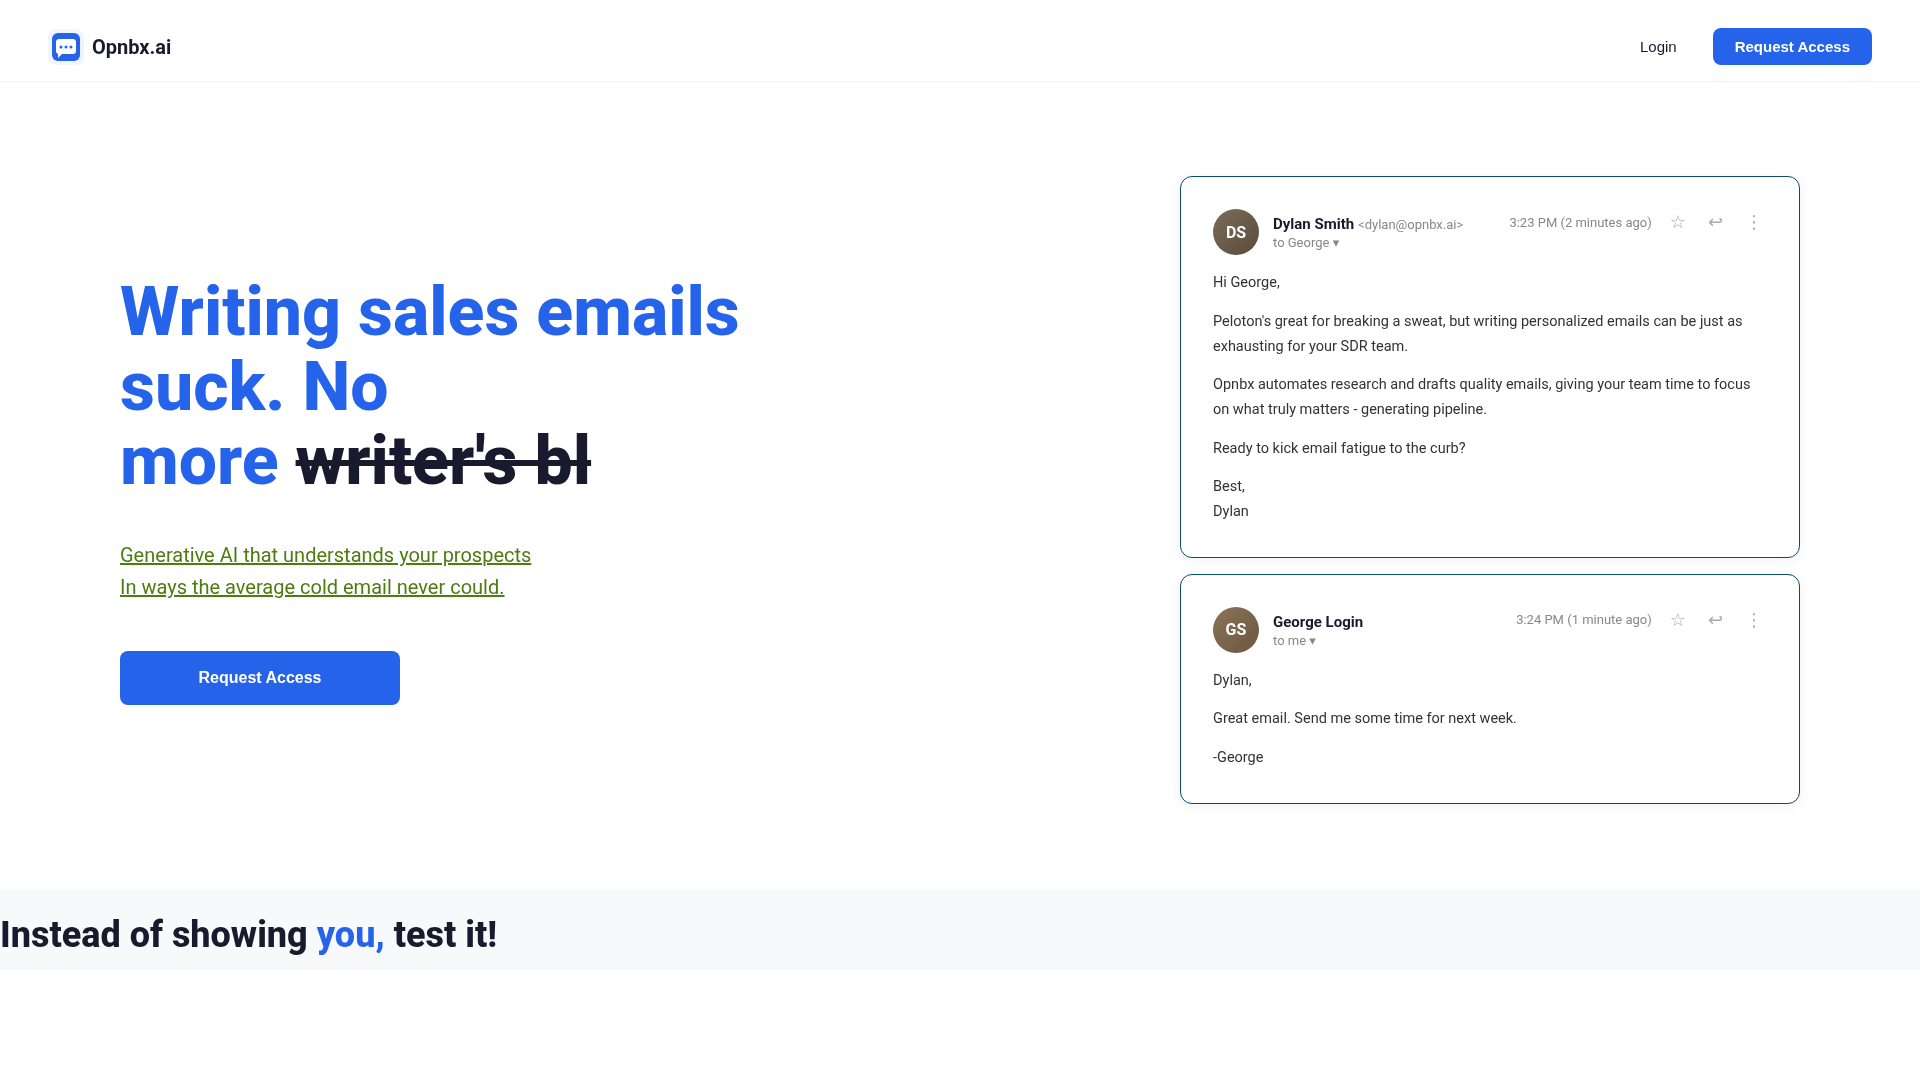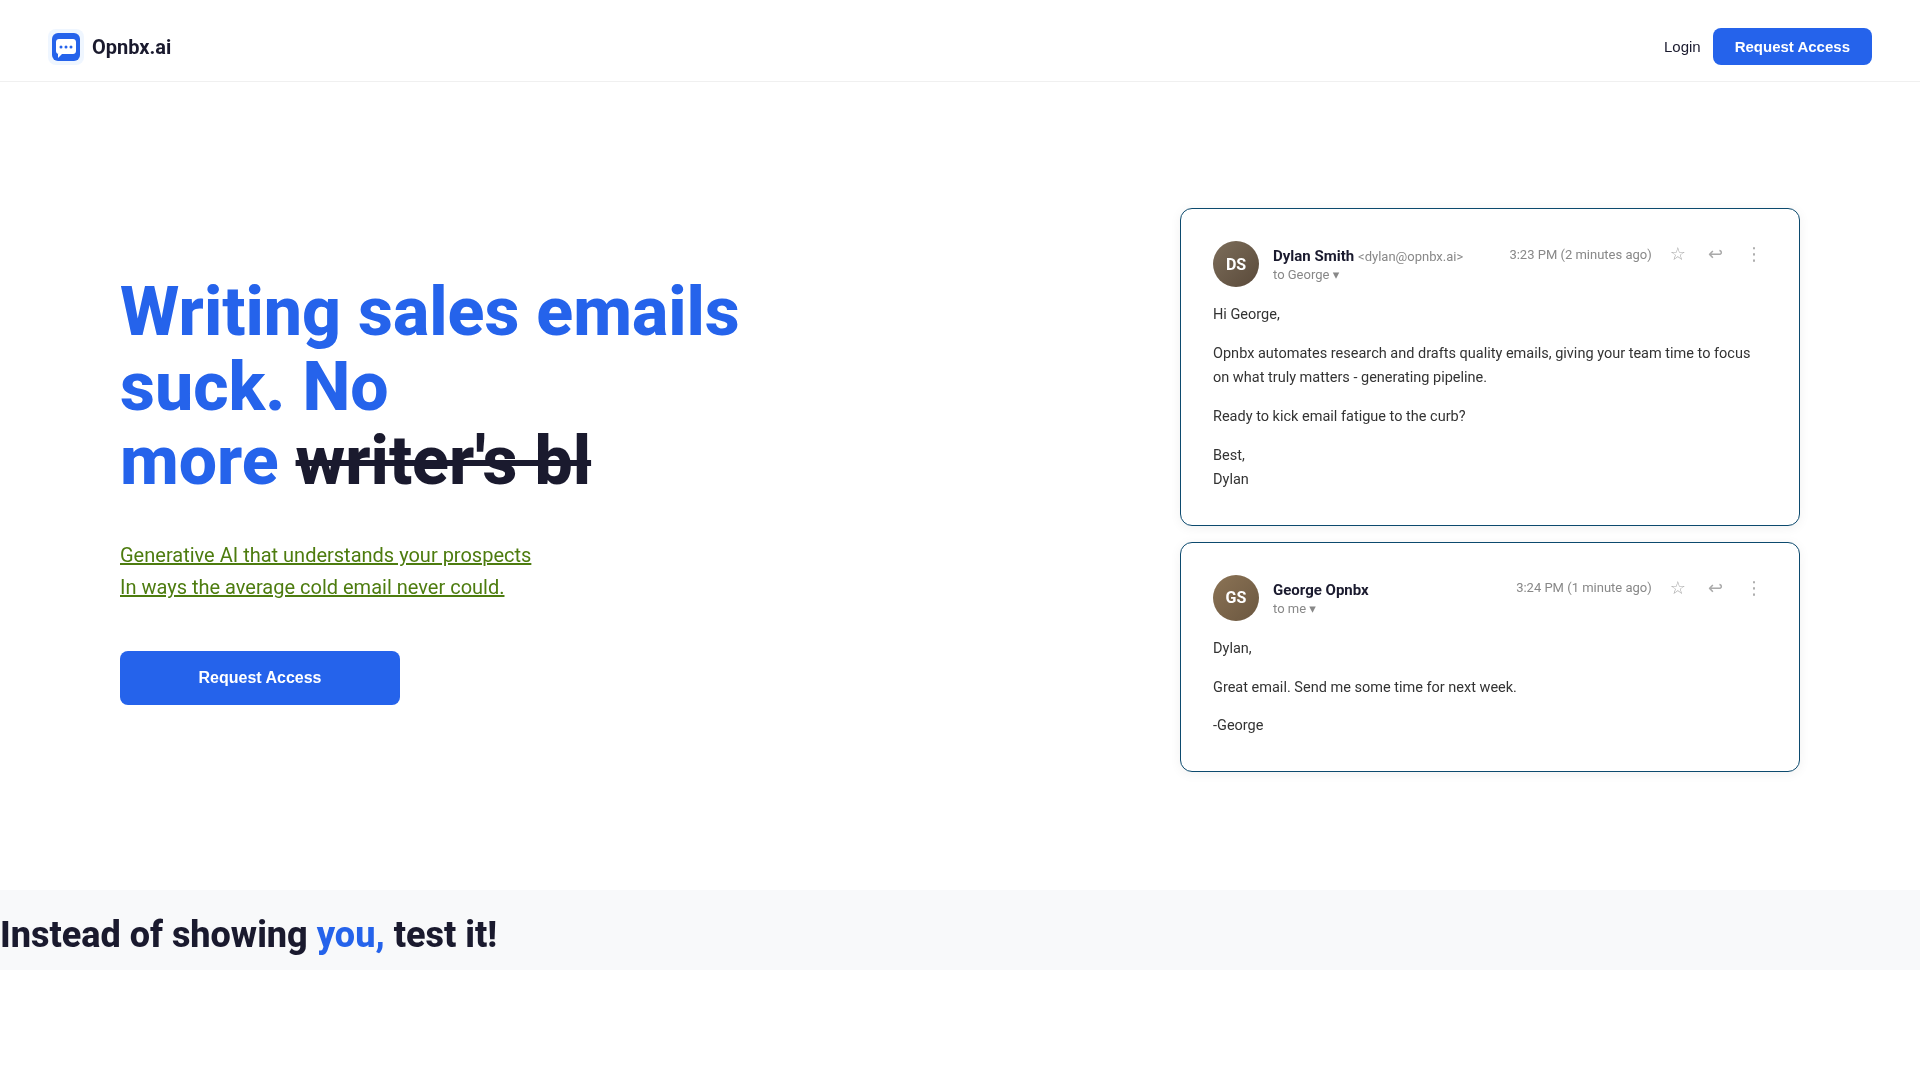--- a/index.html
+++ b/index.html
@@ -42,20 +42,21 @@
 
     .logo-text {
       font-size: 20px;
       font-weight: 700;
       color: #1a1a2e;
     }
 
     .nav-actions {
       display: flex;
       align-items: center;
+      gap: 24px;
     }
 
     .login-btn {
       background: none;
       border: none;
       font-size: 15px;
       font-weight: 500;
       color: #1a1a2e;
       cursor: pointer;
       padding: 8px 12px;
@@ -323,36 +324,37 @@
           <button class="icon-btn">
             <span>↩</span>
           </button>
           <button class="icon-btn">
             <span>⋮</span>
           </button>
         </div>
       </div>
       <div class="email-body">
         <p>Hi George,</p>
+        <p>Peloton's great for breaking a sweat, but writing personalized emails can be just as exhausting for your SDR team.</p>
         <p>Opnbx automates research and drafts quality emails, giving your team time to focus on what truly matters - generating pipeline.</p>
         <p>Ready to kick email fatigue to the curb?</p>
         <p>
           <span>Best,</span><br>
           <span>Dylan</span>
         </p>
       </div>
     </div>
 
     <div class="email-card">
       <div class="email-card-header">
         <div class="email-card-sender">
           <div class="avatar avatar-george">GS</div>
           <div class="sender-info">
             <div>
-              <span class="sender-name">George Opnbx</span>
+              <span class="sender-name">George Login</span>
             </div>
             <div class="sender-to">
               <span>to me</span>
               <span>▾</span>
             </div>
           </div>
         </div>
         <div class="email-card-meta">
           <span class="email-time">3:24 PM (1 minute ago)</span>
           <button class="icon-btn">

